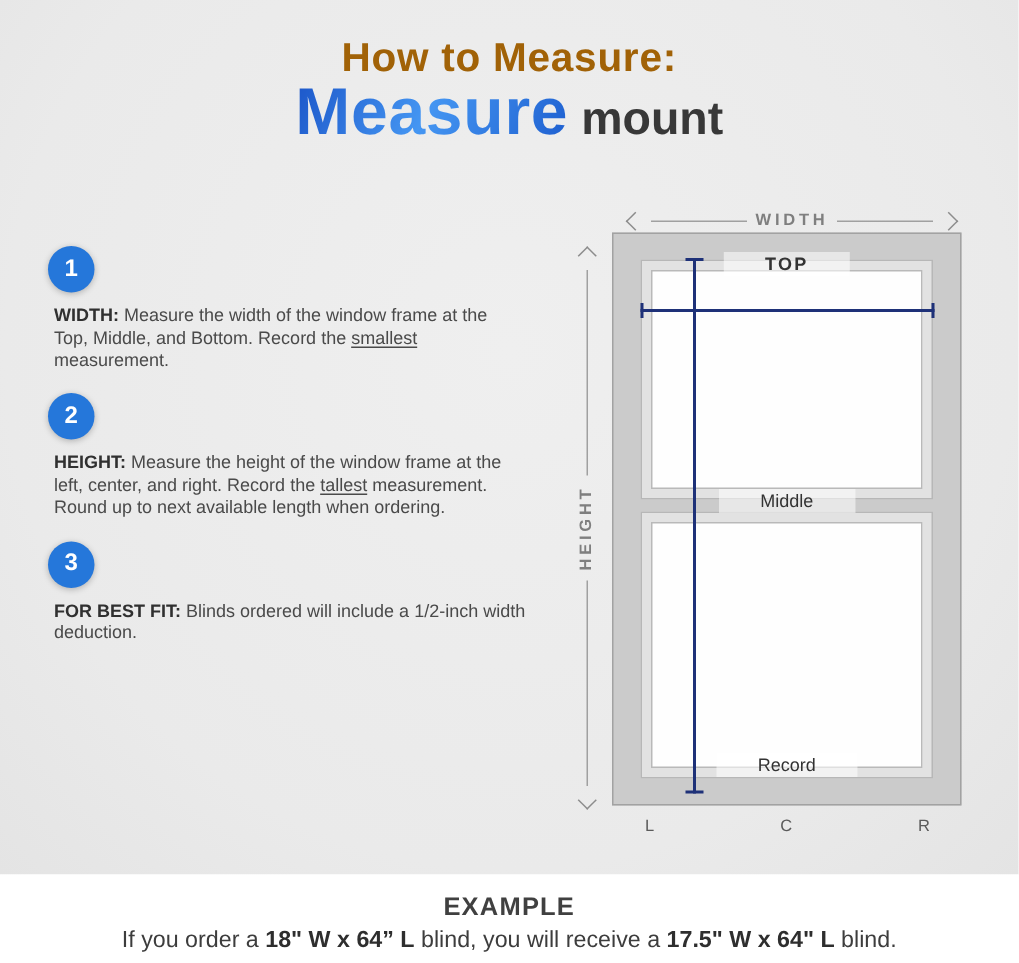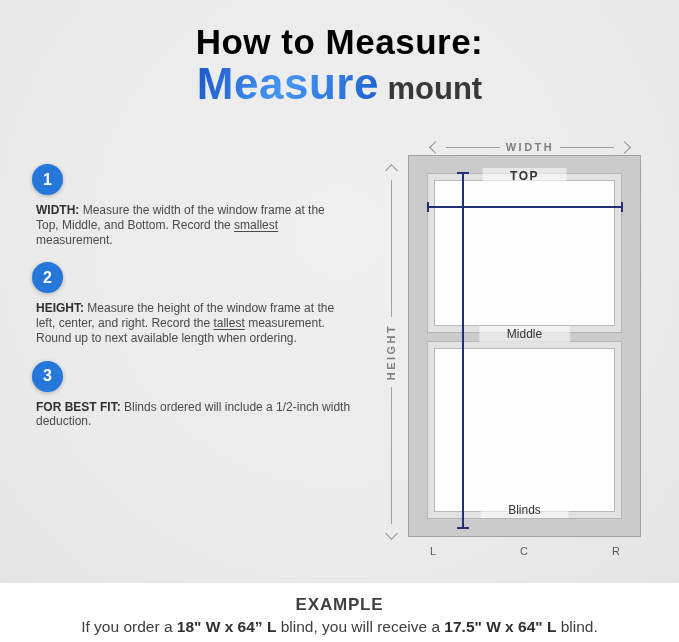--- a/index.html
+++ b/index.html
@@ -10,21 +10,21 @@
     background:#fff;
   }
   .canvas{position:absolute;inset:0;}
   .gray-area{
     position:absolute;left:0;top:0;width:679px;height:583px;
     background:radial-gradient(ellipse at 50% 40%, #efefef 0%, #eaeaea 70%, #e4e4e4 100%);
   }
 
   
   .header{position:absolute;top:24px;left:0;width:100%;text-align:center;}
-  .t1{margin:0;font-size:35px;font-weight:700;color:#000000;letter-spacing:0.5px;line-height:1.05;}
+  .t1{margin:0;font-size:27px;font-weight:700;color:#a16207;letter-spacing:0.5px;line-height:1.05;}
   .t2{margin-top:1px;line-height:1.0;}
   .grad{
     font-size:44px;font-weight:700;letter-spacing:0.5px;
     background:linear-gradient(115deg,#1b55c8 0%,#4596f2 48%,#1d5ecf 100%);
     -webkit-background-clip:text;background-clip:text;
     color:#2268d8;-webkit-text-fill-color:transparent;
   }
   .t2rest{font-size:31px;font-weight:700;color:#383838;}
 
   
@@ -42,21 +42,21 @@
   .u{text-decoration:underline;text-underline-offset:2px;}
 
   
   .diagram{position:absolute;left:383px;top:133px;width:282px;height:440px;}
   .dimlabel{font-size:11px;letter-spacing:2.5px;color:#7f7f7f;font-weight:600;}
   .chev{width:8px;height:8px;border-left:1.5px solid #8c8c8c;border-bottom:1.5px solid #8c8c8c;flex:none;}
   .chev.left{transform:rotate(45deg);}
   .chev.right{transform:rotate(225deg);}
   .chev.up{transform:rotate(135deg);}
   .chev.down{transform:rotate(-45deg);}
-  .hdim{position:absolute;left:48px;top:8px;width:198px;display:flex;align-items:center;gap:6px;}
+  .hdim{position:absolute;left:36px;top:8px;width:218px;display:flex;align-items:center;gap:6px;}
   .hline{flex:1;height:1px;background:#a0a0a0;}
   .vdim{position:absolute;left:1px;top:33px;height:372px;width:14px;display:flex;flex-direction:column;align-items:center;gap:5px;}
   .vline{flex:1;width:1px;background:#a0a0a0;}
   .vlabel-wrap{width:14px;height:60px;display:flex;align-items:center;justify-content:center;}
   .vlabel-wrap .dimlabel{transform:rotate(-90deg);white-space:nowrap;}
 
   .frame{
     position:absolute;left:25px;top:22px;width:233px;height:382px;
     background:#cbcbcb;border:1px solid #a2a2a2;box-sizing:border-box;
   }
@@ -149,21 +149,21 @@
       <div class="sash upper">
         <div class="pane"></div>
       </div>
       <div class="sash lower">
         <div class="pane"></div>
       </div>
       <div class="mline vertical"></div>
       <div class="mline horizontal"></div>
       <div class="poslabel top">TOP</div>
       <div class="poslabel middle">Middle</div>
-      <div class="poslabel bottom">Blinds</div>
+      <div class="poslabel bottom">Record</div>
     </div>
 
     <div class="lcr">
       <span>L</span>
       <span>C</span>
       <span>R</span>
     </div>
   </section>
 
   <footer class="example">

